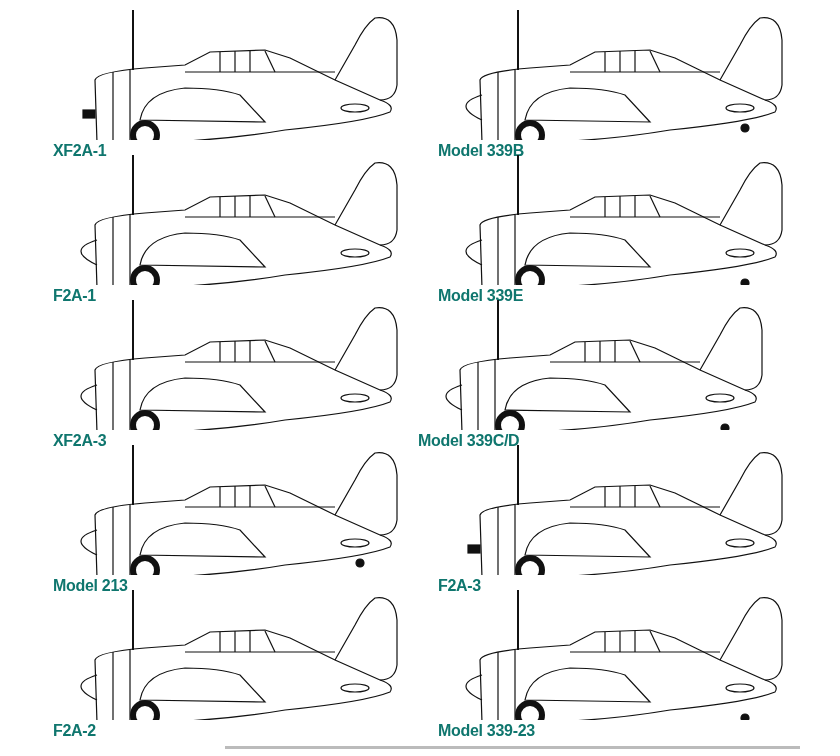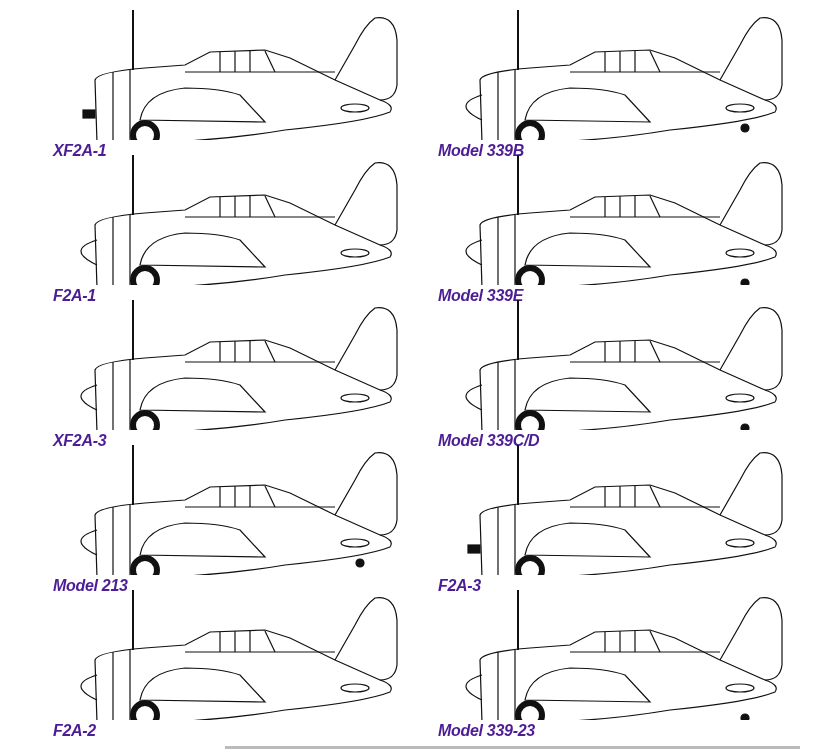--- a/index.html
+++ b/index.html
@@ -1,19 +1,19 @@
 <!DOCTYPE html>
 <html><head>
 <meta charset="utf-8">
 <style>
   html,body{margin:0;padding:0;background:#fff;}
   body{width:840px;height:756px;position:relative;overflow:hidden;font-family:"Liberation Sans",sans-serif;}
   .cell{position:absolute;width:400px;height:150px;}
   .cell svg{position:absolute;left:0;top:0;}
-  .label{position:absolute;font-weight:bold;font-size:16px;color:#4c1d95;letter-spacing:-0.3px;font-style:italic;}
+  .label{position:absolute;font-weight:bold;font-size:16px;color:#0f766e;letter-spacing:-0.3px;}
   .rule{position:absolute;left:225px;top:746px;width:575px;height:3px;background:#bbb;}
 </style>
 </head>
 <body>
 
 <div id="grid">
     <div class="cell" style="left: 35px; top: 10px;">
       <div>
 <svg width="400" height="130" viewBox="0 0 400 130" fill="none" stroke="#111" stroke-width="1.2" style="position: absolute; left: 0px; top: 0px;">
 
@@ -153,21 +153,21 @@
   <ellipse cx="320" cy="98" rx="14" ry="4"></ellipse>
 
   <line x1="98" y1="0" x2="98" y2="60" stroke-width="2"></line>
 
   <circle cx="110" cy="125" r="12" stroke-width="6"></circle>
 <path d="M62 85 Q30 95 62 110"></path>
         </svg>
 </div>
       <div class="label" style="left: 18px; top: 132px;">XF2A-3</div>
     </div>
-    <div class="cell" style="left: 420px; top: 300px;">
+    <div class="cell" style="left: 400px; top: 300px;">
       <div>
 <svg width="400" height="130" viewBox="0 0 400 130" fill="none" stroke="#111" stroke-width="1.2" style="position: absolute; left: 0px; top: 0px;">
 
   <path d="M60 70 Q62 62 110 58 L150 55 L175 42 L230 40 L255 48 L300 70 L345 90 Q360 95 355 102 Q330 112 250 120 Q180 132 95 133 L62 133 Z"></path>
 
   <line x1="78" y1="62" x2="78" y2="133"></line>
   <line x1="95" y1="60" x2="95" y2="133"></line>
 
   <line x1="185" y1="42" x2="185" y2="62"></line>
           <line x1="200" y1="41" x2="200" y2="62"></line>

